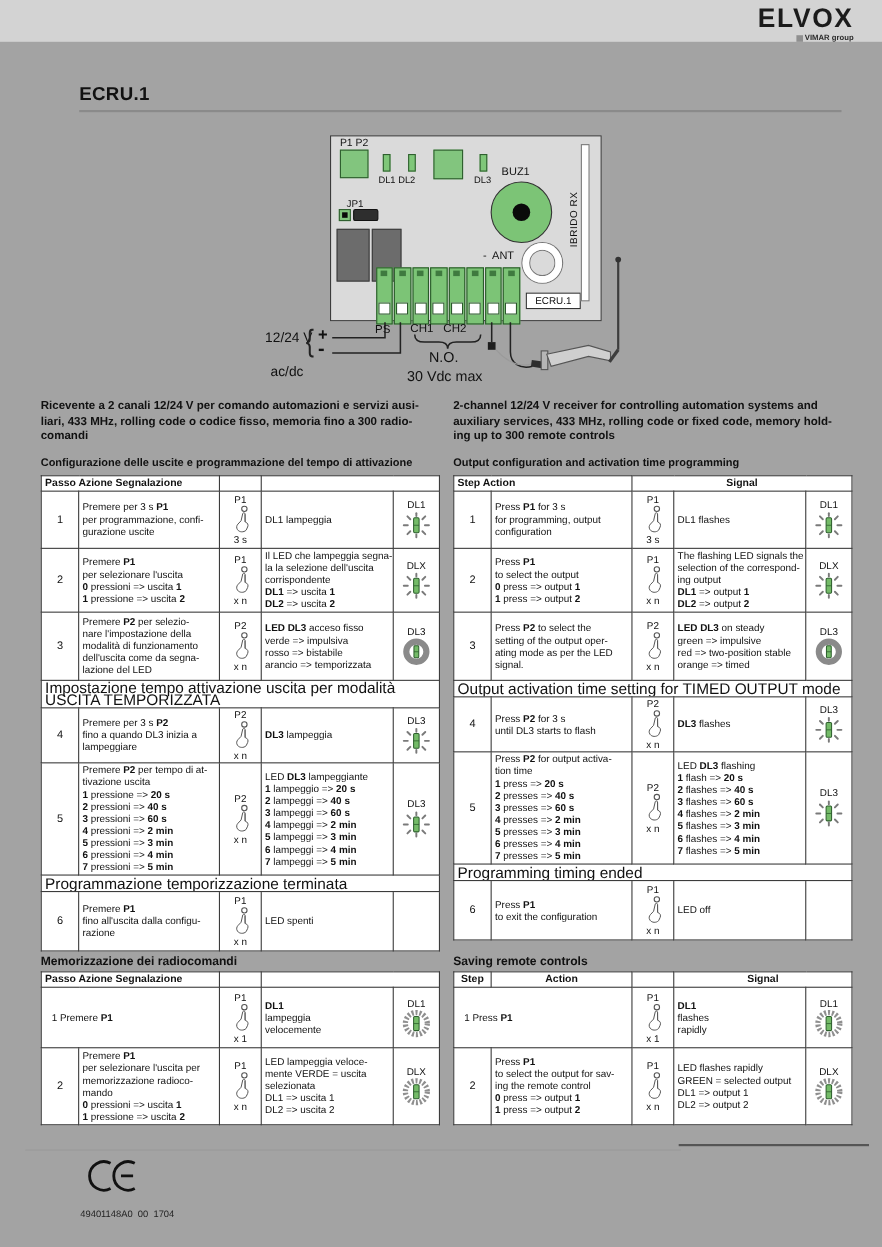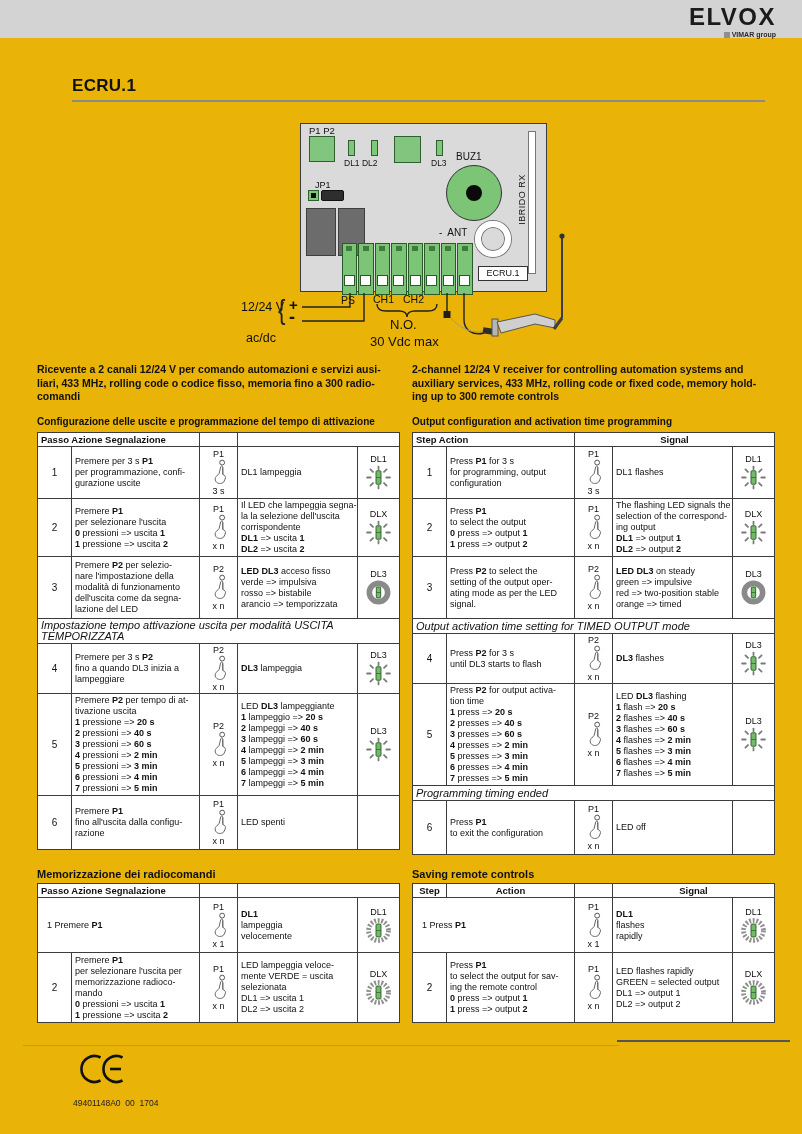--- a/index.html
+++ b/index.html
@@ -1,16 +1,16 @@
 <!DOCTYPE html>
 <html><head>
 <meta charset="utf-8">
 <style>
   html,body{margin:0;padding:0;background:#fff;}
-  .page{position:relative;width:802px;height:1134px;background:#eab308;overflow:hidden;
+  .page{position:relative;width:802px;height:1134px;background:#a3a3a3;overflow:hidden;
         font-family:"Liberation Sans",sans-serif;color:#111;}
   .abs{position:absolute;}
   
   .topbar{position:absolute;left:0;top:0;width:802px;height:38px;background:#d3d3d3;}
   .brand{position:absolute;right:26px;top:3px;text-align:right;}
   .brand-name{font-size:24px;font-weight:bold;letter-spacing:1.5px;color:#1b1b1b;transform:scaleY(1.02);display:inline-block;}
   .brand-sub{font-size:7px;font-weight:bold;color:#2a2a2a;display:flex;align-items:center;justify-content:flex-end;gap:2px;margin-top:0;}
   .brand-sq{width:6px;height:6px;background:#8f8f8f;display:inline-block;}
   .title{position:absolute;left:72px;top:76px;font-size:17px;font-weight:bold;letter-spacing:.3px;}
   .rule{position:absolute;left:72px;top:100px;width:693px;height:2px;background:#8a8a8a;}
@@ -36,21 +36,21 @@
   .intro{font-weight:bold;font-size:10.5px;line-height:13.5px;}
   .sect{position:absolute;font-weight:bold;font-size:10px;white-space:nowrap;}
   
   .tbl{border-collapse:collapse;table-layout:fixed;font-size:9px;line-height:11px;color:#111;position:absolute;background:#fff;}
   .tbl td{border:1px solid #3c3c3c;padding:1px 3px;vertical-align:middle;overflow:hidden;box-sizing:border-box;}
   .th{font-weight:bold;font-size:9.5px;height:13px;}
   .c{text-align:center;}
   .c-step{text-align:center;font-size:10px;}
   .c-btn,.c-led{text-align:center;padding:0 !important;}
   .stack{display:flex;flex-direction:column;align-items:center;line-height:10px;gap:0;}
-  .spanrow td{font-size:11px;height:15px;padding:1px 3px;font-style:italic;}
+  .spanrow td{font-size:14px;height:15px;padding:1px 3px;}
   .ln{white-space:nowrap;}
   .merged{padding-left:9px !important;}
   .hand{width:20px;height:27px;}
   .ledic{width:27px;height:27px;}
   
   .f-rule{position:absolute;left:23px;top:1045px;width:596px;height:1px;background:#9a9a9a;}
   .f-rule2{position:absolute;left:617px;top:1040px;width:173px;height:2px;background:#555;}
   .ce{position:absolute;left:72px;top:1052px;}
   .code{position:absolute;left:73px;top:1098px;font-size:8.5px;color:#222;white-space:pre;}
   .vblock{position:absolute;right:12px;top:1050px;text-align:right;}
@@ -387,20 +387,23 @@
           </td>
       <td class="c-led">
             <div class="stack">
               <span>DL3</span>
               <svg class="ledic">
                 <use href="#ic-flash"></use>
               </svg>
             </div>
           </td>
     </tr>
+    <tr class="spanrow">
+          <td colspan="5">Programmazione temporizzazione terminata</td>
+        </tr>
     <tr style="height:54px">
       <td class="c-step">6</td>
       <td>
             <div class="ln">Premere <b>P1</b></div>
             <div class="ln">fino all'uscita dalla configu-</div>
             <div class="ln">razione</div>
           </td>
       <td class="c-btn">
             <div class="stack">
               <span>P1</span>

